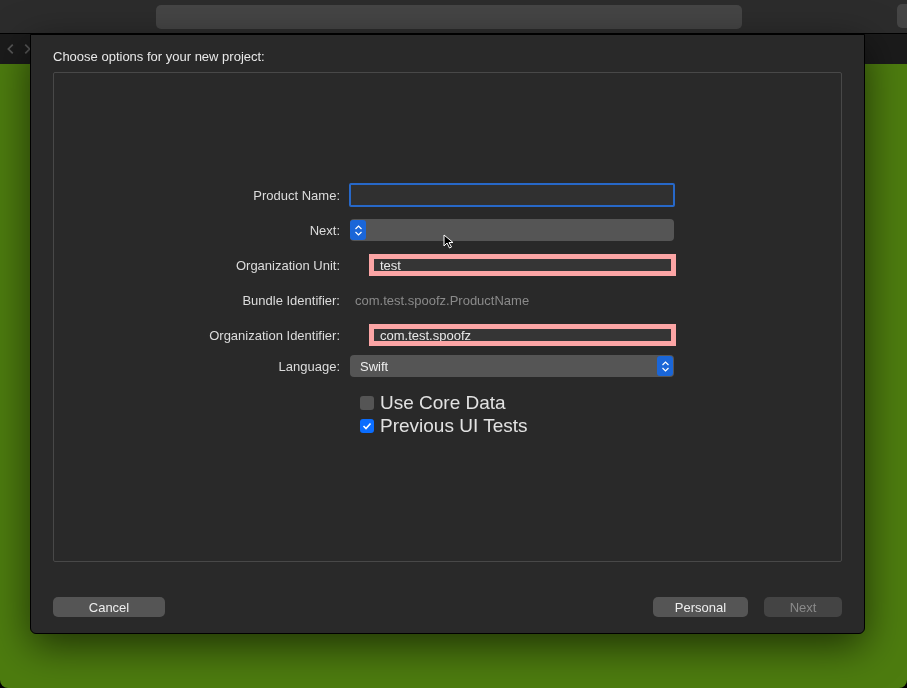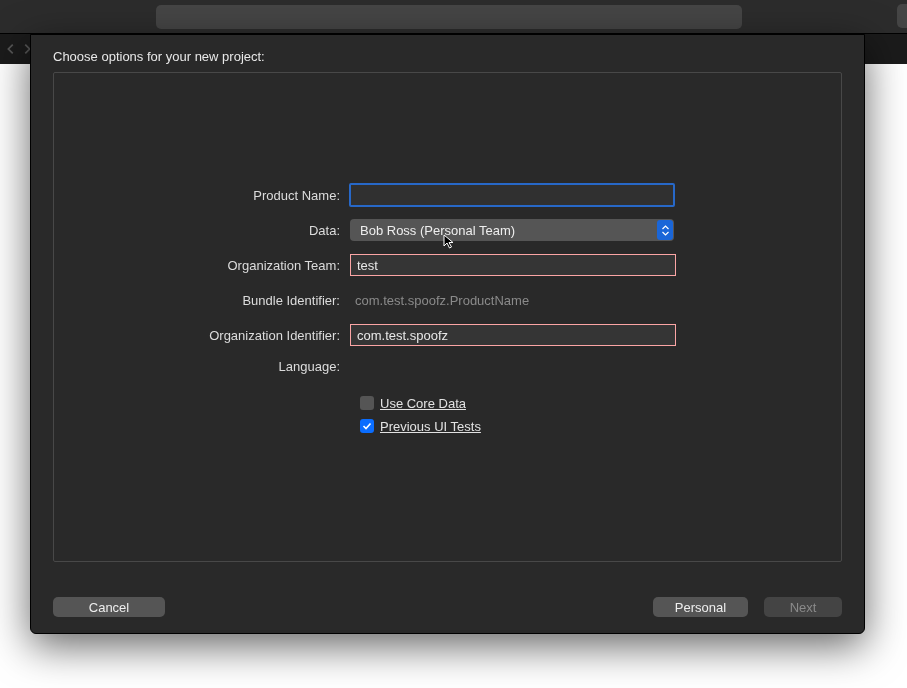--- a/index.html
+++ b/index.html
@@ -15,21 +15,22 @@
     overflow: hidden;
     color: #ddd;
     font-size: 13px;
   }
   .window {
     position: absolute;
     top: 0;
     left: 0;
     right: 0;
     bottom: 0;
-    background: #ffffff;
+    background: #4d7c0f;
+    border-radius: 8px;
   }
   .toolbar {
     height: 34px;
     background: #2c2c2c;
     border-bottom: 1px solid #000;
     display: flex;
     align-items: center;
     padding: 0 8px;
   }
   .address-pill {
@@ -114,26 +115,27 @@
   }
   .field-col {
     width: 326px;
     display: flex;
     align-items: center;
   }
   .text-input {
     width: 368px;
     height: 22px;
     background: #353535;
-    border: 1px solid #fca5a5;
+    border: 5px solid #fca5a5;
     color: #e8e8e8;
     padding: 0 6px;
     font-size: 13px;
     outline: none;
     border-radius: 0;
+    margin-left: 19px;
   }
   .text-input.focused {
     border: 2px solid #2768c8;
     background: #303030;
     height: 24px;
     margin: -1px;
     width: 326px;
     border-radius: 2px;
   }
   .popup {
@@ -191,22 +193,21 @@
   }
   .checkbox.checked {
     background: #0a6dff;
   }
   .check-svg {
     width: 10px;
     height: 10px;
   }
   .checkbox-label {
     color: #e2e2e2;
-    font-size: 13px;
-    text-decoration: underline;
+    font-size: 19px;
   }
   .dialog-footer {
     position: absolute;
     bottom: 16px;
     left: 22px;
     right: 22px;
     display: flex;
     align-items: center;
   }
   .btn {
@@ -271,38 +272,37 @@
       <div class="form">
 
         <div class="row">
           <div class="label">Product Name:</div>
           <div class="field-col">
             <input class="text-input focused" value="" style="">
           </div>
         </div>
 
         <div class="row">
-          <div class="label">Data:</div>
+          <div class="label">Next:</div>
           <div class="field-col">
             <div class="popup">
-              <span class="popup-text">Bob Ross (Personal Team)</span>
               <div class="popup-stepper">
                 <svg width="7" height="5" viewBox="0 0 7 5">
                     <path d="M0.5 4 L3.5 1 L6.5 4" stroke="#fff" stroke-width="1.2" fill="none"></path>
                   </svg>
                 <svg width="7" height="5" viewBox="0 0 7 5">
                     <path d="M0.5 1 L3.5 4 L6.5 1" stroke="#fff" stroke-width="1.2" fill="none"></path>
                   </svg>
               </div>
             </div>
           </div>
         </div>
 
         <div class="row">
-          <div class="label">Organization Team:</div>
+          <div class="label">Organization Unit:</div>
           <div class="field-col">
             <input class="text-input" value="test" style="">
           </div>
         </div>
 
         <div class="row">
           <div class="label">Bundle Identifier:</div>
           <div class="field-col">
             <span class="readonly-text">com.test.spoofz.ProductName</span>
           </div>
@@ -310,20 +310,33 @@
 
         <div class="row row-tight">
           <div class="label">Organization Identifier:</div>
           <div class="field-col">
             <input class="text-input" value="com.test.spoofz" style="">
           </div>
         </div>
 
         <div class="row" style="margin-bottom:14px;">
           <div class="label">Language:</div>
+          <div class="field-col">
+            <div class="popup">
+              <span class="popup-text">Swift</span>
+              <div class="popup-stepper">
+                <svg width="7" height="5" viewBox="0 0 7 5">
+                    <path d="M0.5 4 L3.5 1 L6.5 4" stroke="#fff" stroke-width="1.2" fill="none"></path>
+                  </svg>
+                <svg width="7" height="5" viewBox="0 0 7 5">
+                    <path d="M0.5 1 L3.5 4 L6.5 1" stroke="#fff" stroke-width="1.2" fill="none"></path>
+                  </svg>
+              </div>
+            </div>
+          </div>
         </div>
 
         <div class="checkbox-row">
           <div class="checkbox-spacer"></div>
           <div class="checkbox"></div>
           <span class="checkbox-label">Use Core Data</span>
         </div>
 
 
         <div class="checkbox-row">

